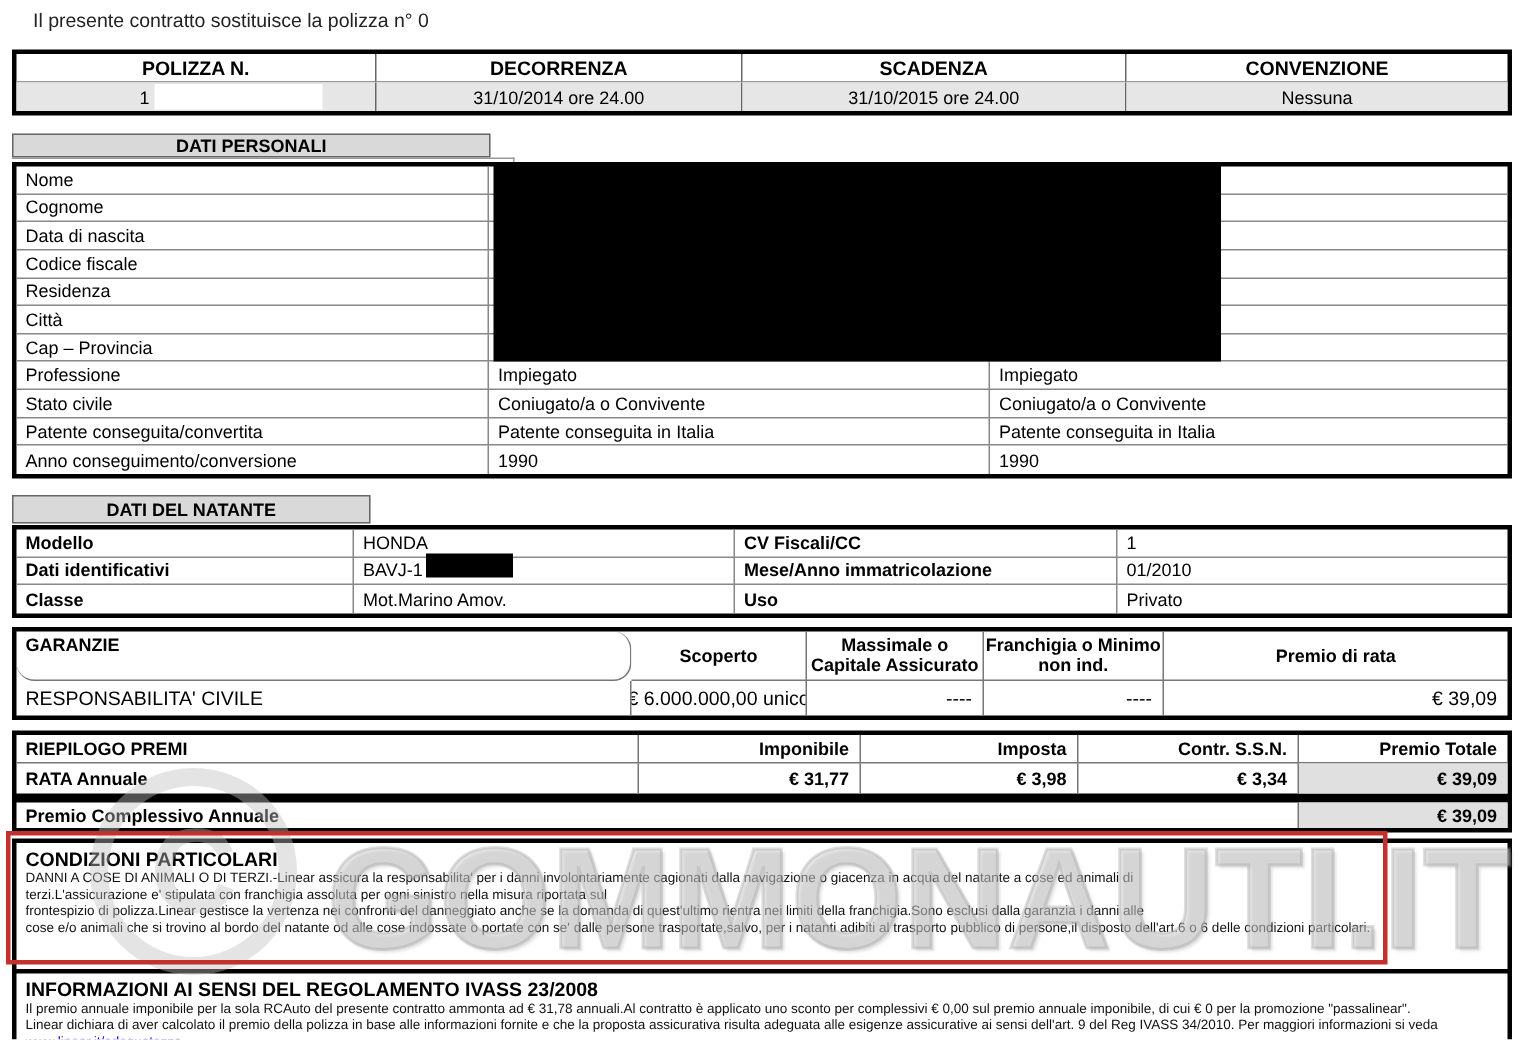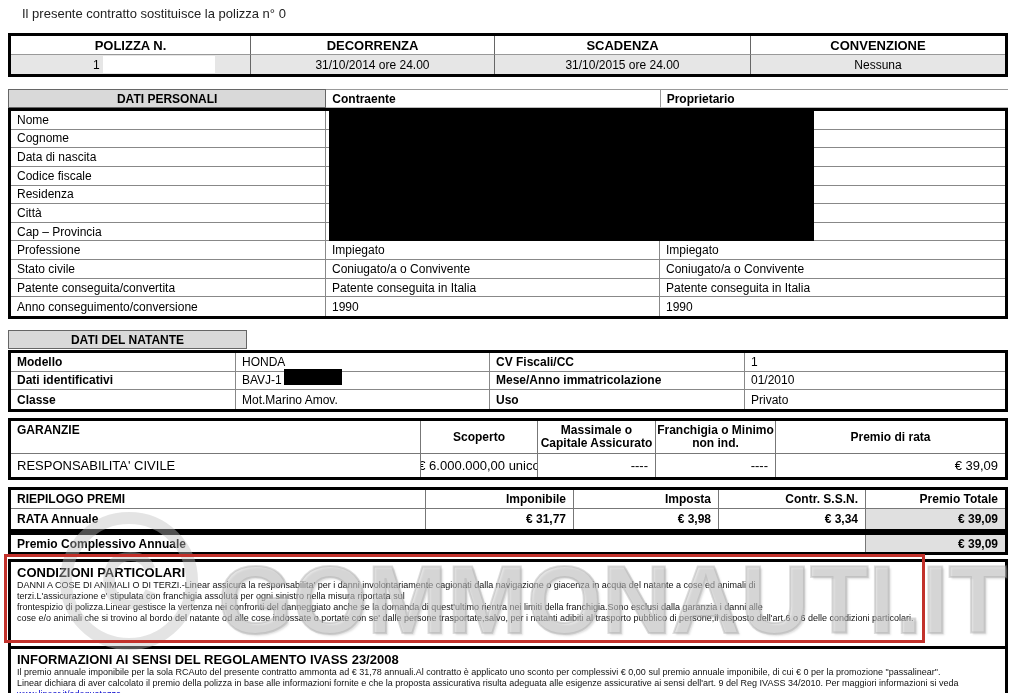--- a/index.html
+++ b/index.html
@@ -17,21 +17,21 @@
   .vc{background:#e6e6e6;display:flex;align-items:center;justify-content:center;font-size:12px;
       border-right:1px solid #666;box-sizing:border-box;white-space:nowrap;}
   .nr{border-right:none!important;}
   .nb{border-bottom:none!important;}
   #polval{justify-content:flex-start;padding-left:82px;position:relative;}
   .wbox{position:absolute;left:92px;top:1px;width:112px;height:17px;background:#fff;}
   
   .sect{background:#d9d9d9;border:1px solid #666;font-weight:bold;font-size:12px;
         display:flex;align-items:center;justify-content:center;}
   
-  #dph{left:8px;top:89px;width:1000px;height:19px;display:flex;}
+  #dph{left:8px;top:89px;width:1000px;height:19px;display:flex;flex-direction:column;}
   .dph-b{font-weight:bold;font-size:12px;display:flex;align-items:center;padding-left:6px;
          border-top:1px solid #999;border-right:1px solid #999;border-bottom:1px solid #bbb;box-sizing:border-box;}
   
   #dpt{left:8px;top:108px;width:1000px;height:211px;display:grid;
        grid-template-columns:315px 334px 345px;grid-auto-rows:1fr;}
   .dc{font-size:12px;padding-left:6px;border-right:1px solid #888;border-bottom:1px solid #888;
       display:flex;align-items:center;white-space:nowrap;overflow:hidden;box-sizing:border-box;}
   
   #natt{left:8px;top:350px;width:1000px;height:62px;display:grid;
         grid-template-columns:225px 254px 255px 260px;grid-auto-rows:1fr;}
@@ -150,21 +150,21 @@
     <div class="dc b">Mese/Anno immatricolazione</div>
     <div class="dc nr">01/2010</div>
     <div class="dc b nb">Classe</div>
     <div class="dc nb">Mot.Marino Amov.</div>
     <div class="dc b nb">Uso</div>
     <div class="dc nr nb">Privato</div>
   </div>
   <div class="abs redact" style="left:284px;top:369px;width:58px;height:16px;"></div>
 
   <div class="abs tbl" id="gz">
-    <div class="gzh" style="justify-content:flex-start;align-items:flex-start;padding:3px 0 0 6px;">GARANZIE</div>
+    <div class="gzh" style="justify-content:flex-start;align-items:flex-start;padding:3px 0 0 6px;border-radius:12px;">GARANZIE</div>
     <div class="gzh">Scoperto</div>
     <div class="gzh">Massimale o Capitale Assicurato</div>
     <div class="gzh">Franchigia o Minimo non ind.</div>
     <div class="gzh nr">Premio di rata</div>
     <div class="gzc al">RESPONSABILITA' CIVILE</div>
     <div class="gzc ac">€ 6.000.000,00 unico</div>
     <div class="gzc ar">----</div>
     <div class="gzc ar">----</div>
     <div class="gzc ar nr">€ 39,09</div>
   </div>

